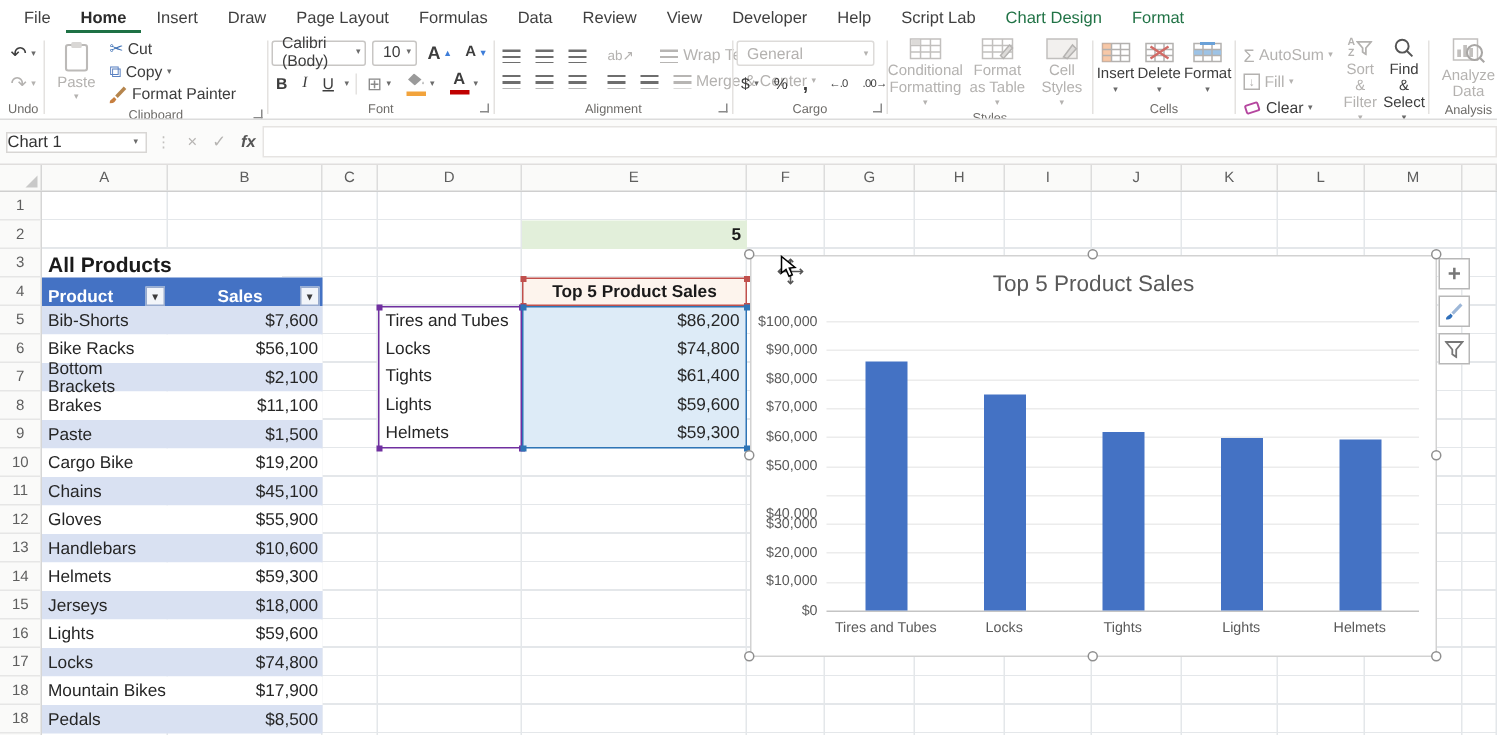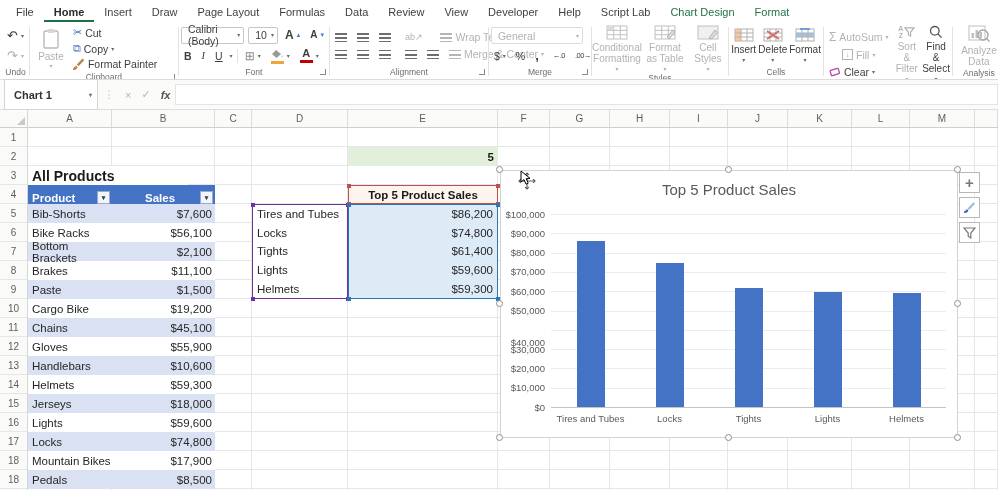--- a/index.html
+++ b/index.html
@@ -15,21 +15,21 @@
 
   
   #ribbon{height:58px;display:flex;align-items:stretch;background:#fff;border-bottom:1px solid #dcdcdc;box-sizing:border-box;padding:2px 0 0 2px;overflow:hidden;}
   .rg{display:flex;flex-direction:column;box-sizing:border-box;padding:1px 2px 0;flex:0 0 auto;}
   .rg-body{flex:1;display:flex;align-items:center;}
   .rg-label{position:relative;height:13px;font-size:8.5px;color:#6d6b68;text-align:center;line-height:13px;}
   .dlaunch{position:absolute;right:1px;bottom:4px;width:5px;height:5px;border-right:1.2px solid #8a8a8a;border-bottom:1.2px solid #8a8a8a;}
   .vsep{width:1px;background:#e4e2e0;margin:3px 0;flex:0 0 1px;}
   .sbtn{display:flex;align-items:center;gap:3px;font-size:10.5px;color:#3d3d3d;padding:1px 3px;white-space:nowrap;}
   .dd{font-size:6px;color:#6b6b6b;line-height:1;}
-  .dis,.dis span,.dis .dd{color:#aqaaa;justify-content:center;}
+  .dis,.dis span,.dis .dd{color:#aqaaa;}
   .dis{color:#ababab;}
   .dis span,.dis .dd,.dis .sum{color:#b4b2b0 !important;}
   .vbtn{display:flex;flex-direction:column;align-items:center;justify-content:center;font-size:10px;line-height:11px;text-align:center;color:#3d3d3d;gap:2px;}
   .vbtn.dis{color:#b4b2b0;}
   .combo{height:17px;background:#fff;border:1px solid #c8c6c4;border-radius:2px;display:flex;align-items:center;font-size:10.5px;color:#3d3d3d;padding:0 3px 0 6px;box-sizing:border-box;}
   .combo .dd{margin-left:auto;padding-left:4px;}
   .combo.dis{color:#b4b2b0;border-color:#dddbd9;}
   .li{display:inline-block;width:12px;height:9px;background:repeating-linear-gradient(to bottom,#6e6e6e 0 1.5px,transparent 1.5px 4.2px);}
   .li.gray{background:repeating-linear-gradient(to bottom,#b7b5b3 0 1.5px,transparent 1.5px 4.2px);}
   .fontA{font-size:12px;font-weight:bold;color:#3d3d3d;line-height:1;}
@@ -41,21 +41,21 @@
   .sum{font-size:12px;}
   .az{font-size:7px;line-height:7px;font-weight:bold;color:#b4b2b0;}
   .boxdn{display:inline-flex;width:11px;height:11px;border:1px solid #b4b2b0;align-items:center;justify-content:center;font-size:8px;color:#b4b2b0;box-sizing:border-box;}
   .bigbtn{display:flex;flex-direction:column;align-items:center;justify-content:center;width:38px;gap:1px;font-size:10px;}
   .clipcol{display:flex;flex-direction:column;align-items:flex-start;justify-content:center;gap:1px;}
   .rowstack{display:flex;flex-direction:column;justify-content:center;gap:3px;}
   .hrow{display:flex;align-items:center;gap:4px;}
 
   
   #fbar{position:absolute;left:0;top:80px;width:998px;height:30px;background:#fbfbfa;border-bottom:1px solid #e0dedd;display:flex;align-items:center;padding-left:4px;box-sizing:border-box;}
-  .namebox{width:94px;height:31px;background:#fff;border:1px solid #d8d6d4;display:flex;align-items:center;font-size:11px;color:#333;padding-left:9px;box-sizing:border-box;font-weight:bold;}
+  .namebox{width:94px;height:14px;background:#fff;border:1px solid #d8d6d4;display:flex;align-items:center;font-size:11px;color:#333;box-sizing:border-box;}
   .namebox .dd{margin-left:auto;margin-right:5px;}
   .fdots{color:#c2c0be;font-size:10px;padding:0 6px;}
   .fbtn{font-size:11px;color:#b6b4b2;padding:0 5px;}
   .fbtn.fx{color:#555;font-style:italic;font-weight:bold;font-family:Liberation Sans, sans-serif;}
   .finput{flex:1;height:21px;background:#fff;border:1px solid #e6e4e2;font-size:11px;color:#333;box-sizing:border-box;}
 
   
   #sheet{position:absolute;left:0;top:110px;width:998px;height:380px;background:#fff;}
   #colHeaders{position:absolute;left:0;top:0;width:998px;height:18px;display:flex;background:#fafaf9;border-bottom:1px solid #cfcfcf;box-sizing:border-box;}
   .corner{width:28px;flex:0 0 28px;border-right:1px solid #d6d6d6;position:relative;box-sizing:border-box;}
@@ -303,21 +303,21 @@
           <span style="width:1px;height:14px;background:#e4e2e0;"></span>
           <button class="sbtn">
                 <span class="dec">←.0</span>
               </button>
           <button class="sbtn">
                 <span class="dec">.00→</span>
               </button>
         </div>
       </div>
         </div>
-      <div class="rg-label"><span>Merge</span><span class="dlaunch"></span></div>
+      <div class="rg-label"><span>Cargo</span><span class="dlaunch"></span></div>
     </div>
     <div class="vsep"></div>
 
     <div class="rg" style="width:136px;">
       <div class="rg-body" style="gap:4px;justify-content:center;">
         <button class="vbtn dis" style="width:46px;">
           <svg width="22" height="15" viewBox="0 0 22 15">
               <rect x="1" y="1" width="20" height="13" fill="#fff" stroke="#c2c0be"></rect>
               <line x1="1" y1="5.3" x2="21" y2="5.3" stroke="#c2c0be"></line>
               <line x1="1" y1="9.7" x2="21" y2="9.7" stroke="#c2c0be"></line>

